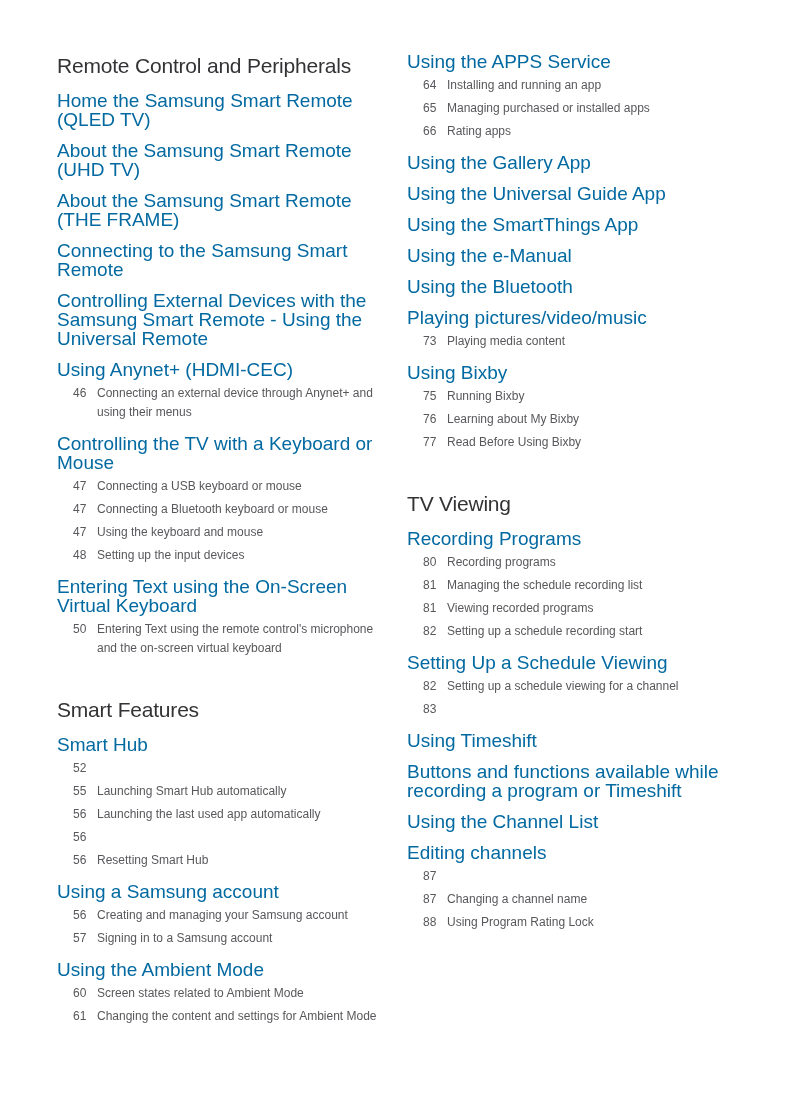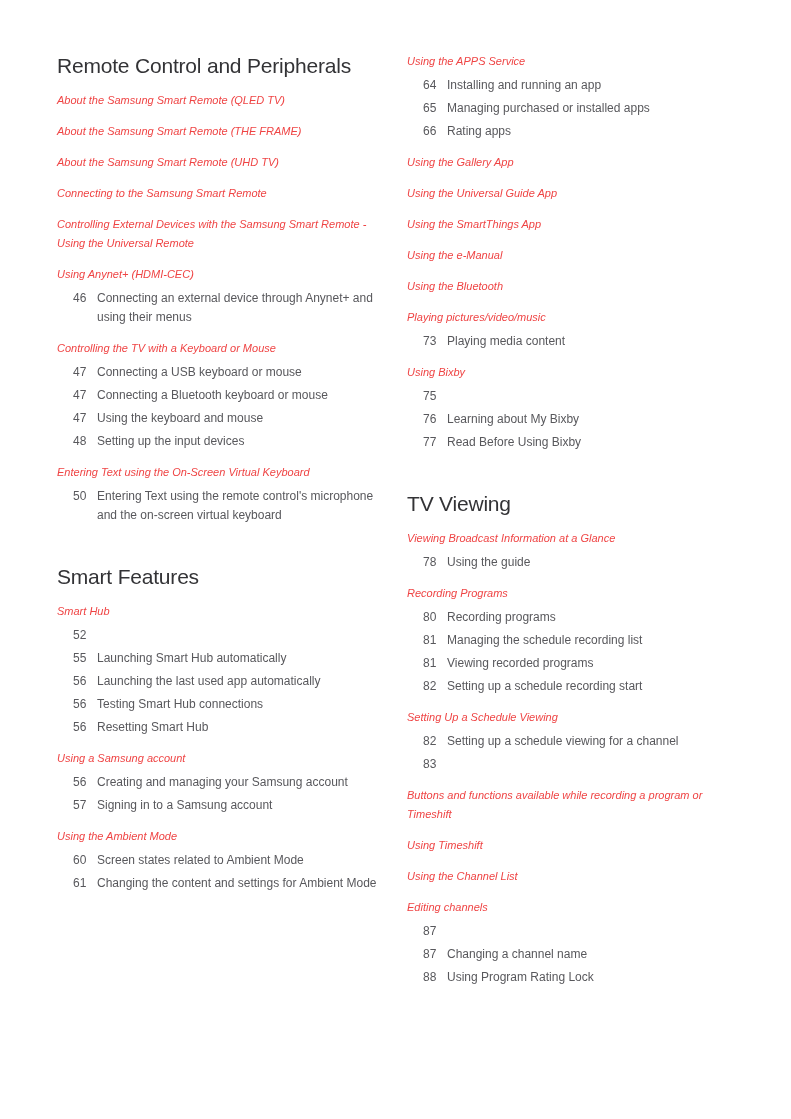--- a/index.html
+++ b/index.html
@@ -32,26 +32,25 @@
     line-height: 27px;
     font-weight: 400;
     letter-spacing: -0.2px;
     color: #333336;
     margin: 38px 0 9px 0;
   }
   .toc-group {
     margin-top: 12px;
   }
   .toc-heading {
-    font-size: 11px;
+    font-size: 19px;
     line-height: 19px;
     font-weight: 400;
-    color: #ef4444;
+    color: #0369a1;
     cursor: pointer;
-    font-style: italic;
   }
   .toc-items { }
   .toc-item {
     display: flex;
     font-size: 12px;
     line-height: 19px;
     color: #58585c;
     margin-top: 4px;
     cursor: pointer;
   }
@@ -66,27 +65,27 @@
   }
 </style>
 </head>
 <body>
 
 <div class="page">
   <div class="cols">
     <div class="col col-left">
         <div class="toc-title">Remote Control and Peripherals</div>
         <div class="toc-group">
-          <div class="toc-heading">About the Samsung Smart Remote (QLED TV)</div>
+          <div class="toc-heading">Home the Samsung Smart Remote (QLED TV)</div>
+        </div>
+        <div class="toc-group">
+          <div class="toc-heading">About the Samsung Smart Remote (UHD TV)</div>
         </div>
         <div class="toc-group">
           <div class="toc-heading">About the Samsung Smart Remote (THE FRAME)</div>
-        </div>
-        <div class="toc-group">
-          <div class="toc-heading">About the Samsung Smart Remote (UHD TV)</div>
         </div>
         <div class="toc-group">
           <div class="toc-heading">Connecting to the Samsung Smart Remote</div>
         </div>
         <div class="toc-group">
           <div class="toc-heading">Controlling External Devices with the Samsung Smart Remote - Using the Universal Remote</div>
         </div>
         <div class="toc-group">
           <div class="toc-heading">Using Anynet+ (HDMI-CEC)</div>
           <div class="toc-items">
@@ -136,21 +135,20 @@
             <div class="toc-item">
               <span class="pg">55</span>
               <span class="txt">Launching Smart Hub automatically</span>
             </div>
             <div class="toc-item">
               <span class="pg">56</span>
               <span class="txt">Launching the last used app automatically</span>
             </div>
             <div class="toc-item">
               <span class="pg">56</span>
-              <span class="txt">Testing Smart Hub connections</span>
             </div>
             <div class="toc-item">
               <span class="pg">56</span>
               <span class="txt">Resetting Smart Hub</span>
             </div>
           </div>
         </div>
         <div class="toc-group">
           <div class="toc-heading">Using a Samsung account</div>
           <div class="toc-items">
@@ -218,42 +216,34 @@
               <span class="pg">73</span>
               <span class="txt">Playing media content</span>
             </div>
           </div>
         </div>
         <div class="toc-group">
           <div class="toc-heading">Using Bixby</div>
           <div class="toc-items">
             <div class="toc-item first">
               <span class="pg">75</span>
+              <span class="txt">Running Bixby</span>
             </div>
             <div class="toc-item">
               <span class="pg">76</span>
               <span class="txt">Learning about My Bixby</span>
             </div>
             <div class="toc-item">
               <span class="pg">77</span>
               <span class="txt">Read Before Using Bixby</span>
             </div>
           </div>
         </div>
         <div class="toc-title">TV Viewing</div>
         <div class="toc-group">
-          <div class="toc-heading">Viewing Broadcast Information at a Glance</div>
-          <div class="toc-items">
-            <div class="toc-item first">
-              <span class="pg">78</span>
-              <span class="txt">Using the guide</span>
-            </div>
-          </div>
-        </div>
-        <div class="toc-group">
           <div class="toc-heading">Recording Programs</div>
           <div class="toc-items">
             <div class="toc-item first">
               <span class="pg">80</span>
               <span class="txt">Recording programs</span>
             </div>
             <div class="toc-item">
               <span class="pg">81</span>
               <span class="txt">Managing the schedule recording list</span>
             </div>
@@ -273,24 +263,24 @@
             <div class="toc-item first">
               <span class="pg">82</span>
               <span class="txt">Setting up a schedule viewing for a channel</span>
             </div>
             <div class="toc-item">
               <span class="pg">83</span>
             </div>
           </div>
         </div>
         <div class="toc-group">
+          <div class="toc-heading">Using Timeshift</div>
+        </div>
+        <div class="toc-group">
           <div class="toc-heading">Buttons and functions available while recording a program or Timeshift</div>
-        </div>
-        <div class="toc-group">
-          <div class="toc-heading">Using Timeshift</div>
         </div>
         <div class="toc-group">
           <div class="toc-heading">Using the Channel List</div>
         </div>
         <div class="toc-group">
           <div class="toc-heading">Editing channels</div>
           <div class="toc-items">
             <div class="toc-item first">
               <span class="pg">87</span>
             </div>

